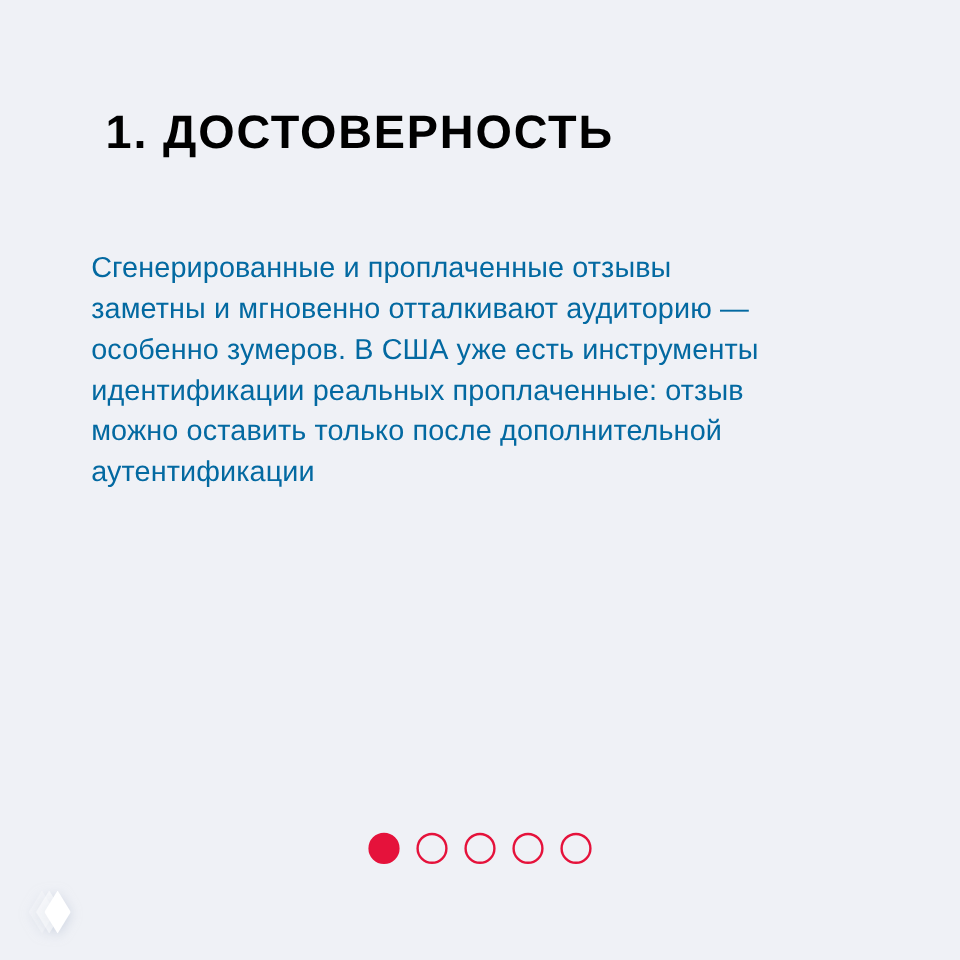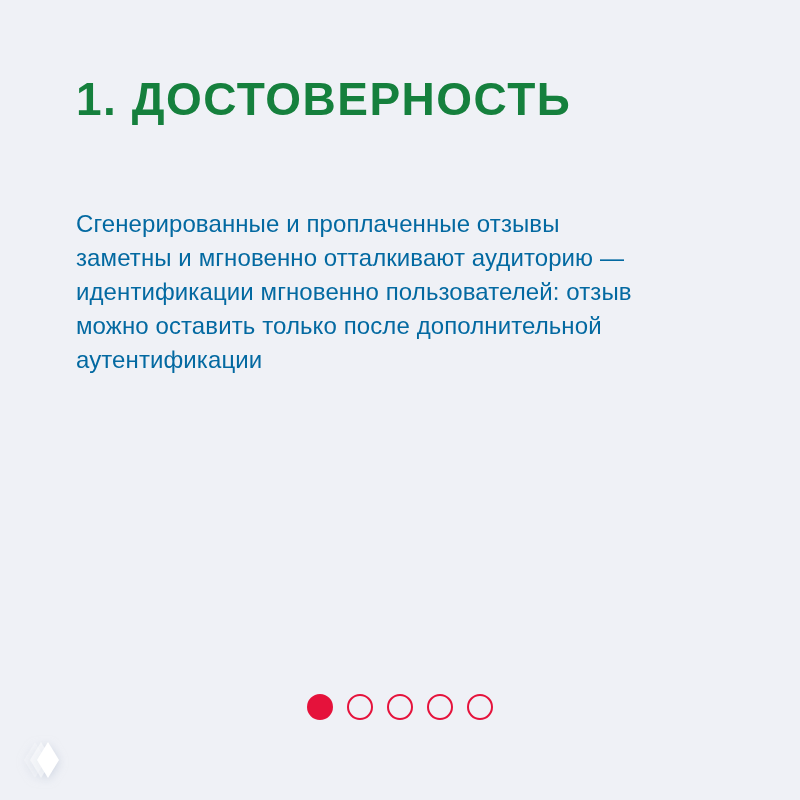--- a/index.html
+++ b/index.html
@@ -17,26 +17,26 @@
     position: relative;
     width: 800px;
     height: 800px;
     background: #eff1f6;
   }
   
   .heading {
     position: absolute;
     left: 76px;
     top: 76px;
-    margin: 0;
-    font-size: 46px;
+    margin: 12px;
+    font-size: 39px;
     line-height: 46px;
     font-weight: 700;
     letter-spacing: 1.5px;
-    color: #15803d;
+    color: #000000;
     text-transform: uppercase;
   }
   .heading .t-line {
     display: block;
     white-space: nowrap;
   }
   
   .body-text {
     position: absolute;
     left: 76px;
@@ -101,21 +101,22 @@
 <div class="slide">
 
   <h1 class="heading">
     <span class="t-line">1. ДОСТОВЕРНОСТЬ</span>
   </h1>
 
   <div class="body-text">
     <p class="para">
       <span class="b-line">Сгенерированные и проплаченные отзывы</span>
       <span class="b-line">заметны и мгновенно отталкивают аудиторию —</span>
-      <span class="b-line">идентификации мгновенно пользователей: отзыв</span>
+      <span class="b-line">особенно зумеров. В США уже есть инструменты</span>
+      <span class="b-line">идентификации реальных проплаченные: отзыв</span>
       <span class="b-line">можно оставить только после дополнительной</span>
       <span class="b-line">аутентификации</span>
     </p>
   </div>
 
   <div class="dots">
     <span class="dot filled"></span>
     <span class="dot"></span>
     <span class="dot"></span>
     <span class="dot"></span>

